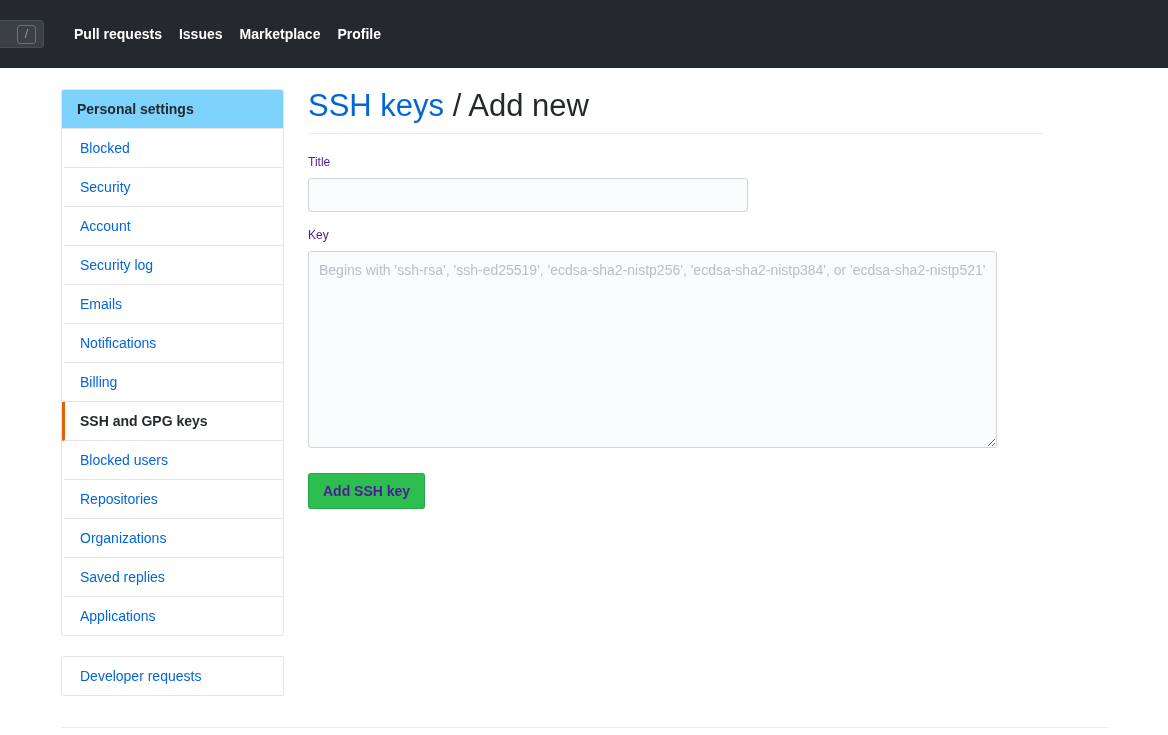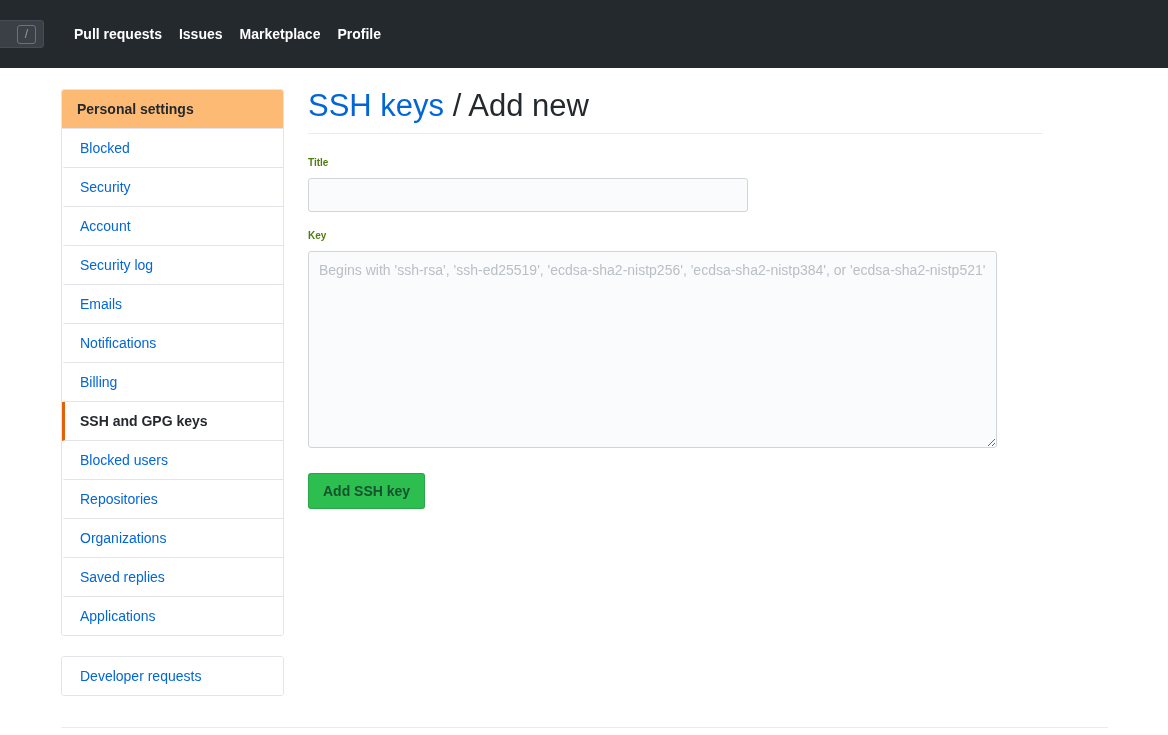--- a/index.html
+++ b/index.html
@@ -87,21 +87,21 @@
     flex: 0 0 223px;
     margin-right: 24px;
   }
   .menu {
     border: 1px solid #e1e4e8;
     border-radius: 3px;
     background: #ffffff;
     overflow: hidden;
   }
   .menu-heading {
-    background: #fdba74;
+    background: #7dd3fc;
     padding: 10px 15px;
     font-size: 14px;
     font-weight: bold;
     color: #24292e;
     border-bottom: 1px solid #e1e4e8;
     box-sizing: border-box;
     line-height: 18px;
   }
   .menu-item {
     display: block;
@@ -144,23 +144,23 @@
   }
   .subhead-heading a {
     color: #0366d6;
     text-decoration: none;
   }
   .sep { color: #24292e; }
 
   .form-group { margin-bottom: 15px; }
   .form-label {
     display: block;
-    font-size: 10px;
-    font-weight: bold;
-    color: #4d7c0f;
+    font-size: 12px;
+    font-weight: normal;
+    color: #4c1d95;
     margin-bottom: 7px;
     line-height: 17px;
   }
   .form-control {
     display: block;
     width: 440px;
     height: 34px;
     padding: 6px 8px;
     font-size: 14px;
     font-family: "Liberation Sans", sans-serif;
@@ -181,21 +181,21 @@
     overflow: auto;
     font-family: "Liberation Sans", sans-serif;
   }
   .btn-primary {
     display: inline-block;
     margin-top: 10px;
     padding: 9px 14px;
     font-size: 14px;
     font-weight: bold;
     font-family: "Liberation Sans", sans-serif;
-    color: #14532d;
+    color: #4c1d95;
     background-color: #2cbe4e;
     border: 1px solid rgba(27,31,35,0.15);
     border-radius: 3px;
     cursor: pointer;
     line-height: 16px;
   }
 
   
   .footer-rule {
     position: absolute;

